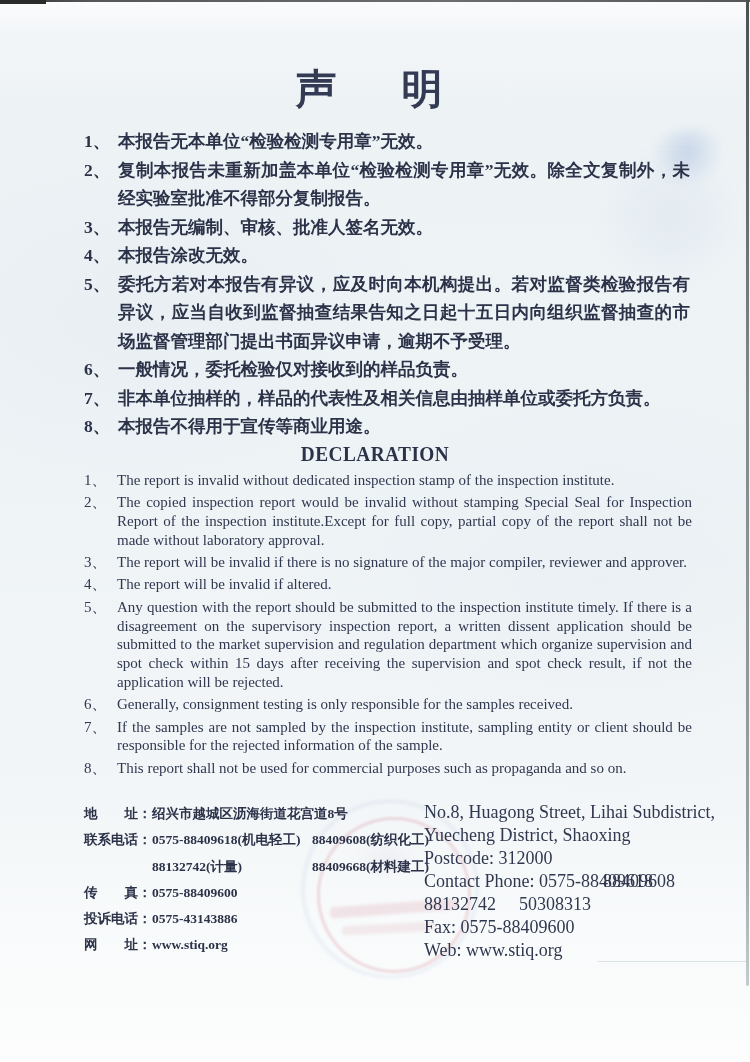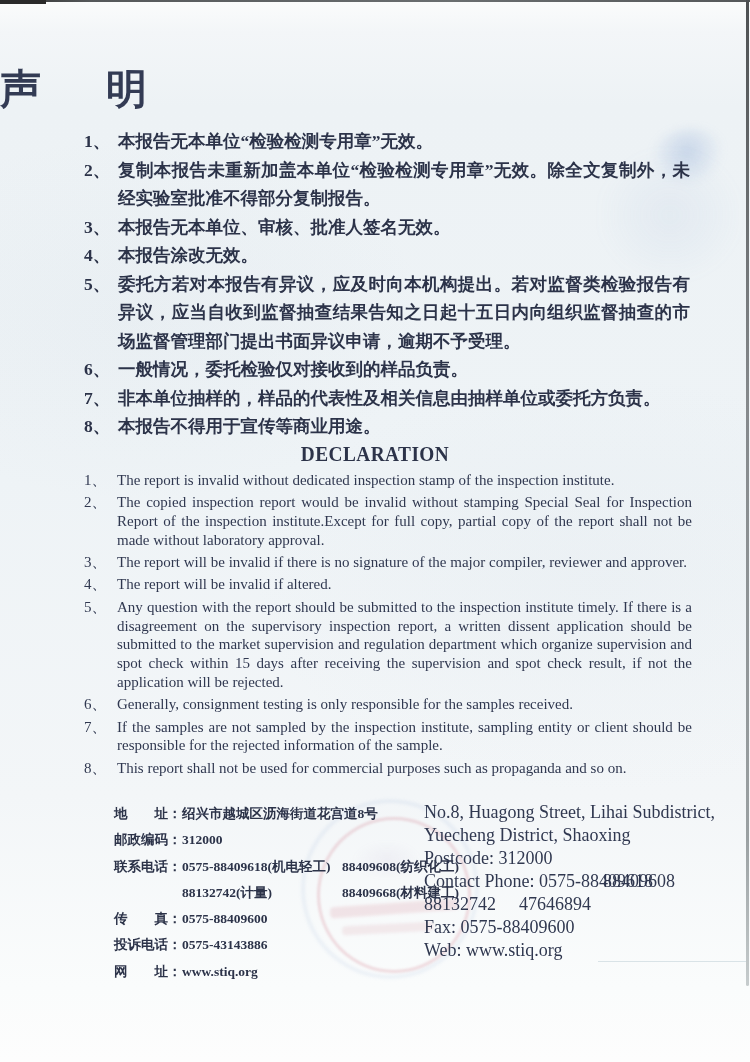--- a/index.html
+++ b/index.html
@@ -17,39 +17,39 @@
   .edge-right { position:absolute; top:0; right:1px; width:3px; height:986px; background:linear-gradient(180deg,#4d5052,#84888b 40%,#9aa0a2 85%,#c6cccd); border-radius:0 0 5px 5px; }
   .scan-line-br { position:absolute; left:598px; top:961px; width:148px; height:1px; background:#d9e3e7; }
 
   
   .smudge-a { position:absolute; left:652px; top:128px; width:74px; height:58px; border-radius:45% 60% 50% 55%;
     background:radial-gradient(ellipse at 50% 40%, rgba(115,150,205,0.30), rgba(115,150,205,0) 70%); filter:blur(4px); transform:rotate(-18deg); }
   .smudge-b { position:absolute; left:600px; top:150px; width:140px; height:130px; border-radius:18px;
     background:radial-gradient(ellipse, rgba(120,155,205,0.09), rgba(120,155,205,0) 75%); filter:blur(6px); }
 
   
-  .title-cn { position:absolute; top:62px; left:0; width:100%; text-align:left;
+  .title-cn { position:absolute; top:62px; left:0; width:100%; text-align:center;
     font-size:41px; font-weight:bold; color:#333b54; letter-spacing:12px; }
 
   
   .cn-list { position:absolute; left:84px; top:127px; width:606px; color:#2c3349; }
   .cn-item { display:flex; font-size:17.5px; line-height:28.5px; font-weight:600; }
   .cn-item .num { width:34px; flex:none; }
   .cn-item .txt { flex:1; text-align:justify; text-justify:inter-ideograph; }
 
   
   .title-en { position:absolute; top:442px; left:0; width:100%; text-align:center;
     font-size:21px; font-weight:bold; color:#2c3349; letter-spacing:0.5px; transform:scaleX(0.92); }
   .en-list { position:absolute; left:84px; top:471px; width:608px; color:#303850; }
   .en-item { display:flex; font-size:15px; line-height:18.8px; margin-bottom:3.5px; }
   .en-item .num { width:33px; flex:none; }
   .en-item .txt { flex:1; text-align:justify; }
 
   
-  .cn-contact { position:absolute; left:84px; top:801px; width:345px; color:#2c3349; font-weight:600; font-size:13.5px;margin-left:30px; }
+  .cn-contact { position:absolute; left:84px; top:801px; width:345px; color:#2c3349; font-weight:600; font-size:13.5px; }
   .cn-row { display:flex; line-height:26.3px; white-space:nowrap; }
   .cn-row .lab { width:68px; flex:none; }
   .cn-row .v1 { width:141px; flex:none; }
   .cn-row .v2 { flex:1;text-align:right; }
 
   .en-contact { position:absolute; left:424px; top:801px; width:300px; color:#303850; font-size:18px; }
   .en-line { line-height:23px; white-space:nowrap; }
   .phone-line { display:flex; line-height:23px; white-space:nowrap; }
   .phone-line .pa { width:179px; flex:none; }
   .phone-line2 { display:flex; line-height:23px; white-space:nowrap; }
@@ -85,21 +85,21 @@
     <div class="cn-item">
       <span class="num">1、</span>
       <span class="txt">本报告无本单位“检验检测专用章”无效。</span>
     </div>
     <div class="cn-item">
       <span class="num">2、</span>
       <span class="txt">复制本报告未重新加盖本单位“检验检测专用章”无效。除全文复制外，未经实验室批准不得部分复制报告。</span>
     </div>
     <div class="cn-item">
       <span class="num">3、</span>
-      <span class="txt">本报告无本单位、审核、批准人签名无效。</span>
+      <span class="txt">本报告无编制、审核、批准人签名无效。</span>
     </div>
     <div class="cn-item">
       <span class="num">4、</span>
       <span class="txt">本报告涂改无效。</span>
     </div>
     <div class="cn-item">
       <span class="num">5、</span>
       <span class="txt">委托方若对本报告有异议，应及时向本机构提出。若对监督类检验报告有异议，应当自收到监督抽查结果告知之日起十五日内向组织监督抽查的市场监督管理部门提出书面异议申请，逾期不予受理。</span>
     </div>
     <div class="cn-item">
@@ -156,25 +156,20 @@
   <div class="stamp-blue"></div>
   <div class="stamp-red"></div>
   <div class="stamp-mark1"></div>
   <div class="stamp-mark2"></div>
   <div class="stamp-mark3"></div>
 
   <div class="cn-contact">
     <div class="cn-row">
       <span class="lab">地　　址：</span>
       <span class="v1">绍兴市越城区沥海街道花宫道8号</span>
-      <span class="v2"></span>
-    </div>
-    <div class="cn-row">
-      <span class="lab">邮政编码：</span>
-      <span class="v1">312000</span>
       <span class="v2"></span>
     </div>
     <div class="cn-row">
       <span class="lab">联系电话：</span>
       <span class="v1">0575-88409618(机电轻工)</span>
       <span class="v2">88409608(纺织化工)</span>
     </div>
     <div class="cn-row">
       <span class="lab"></span>
       <span class="v1">88132742(计量)</span>
@@ -200,19 +195,19 @@
   <div class="en-contact">
     <div class="en-line">No.8, Huagong Street, Lihai Subdistrict,</div>
     <div class="en-line">Yuecheng District, Shaoxing</div>
     <div class="en-line">Postcode: 312000</div>
     <div class="phone-line">
       <span class="pa">Contact Phone: 0575-88409618</span>
       <span class="pb">88409608</span>
     </div>
     <div class="phone-line2">
       <span class="pa">88132742</span>
-      <span class="pb">47646894</span>
+      <span class="pb">50308313</span>
     </div>
     <div class="en-line">Fax: 0575-88409600</div>
     <div class="en-line">Web: www.stiq.org</div>
   </div>
 
 </div>
 
 </body></html>

